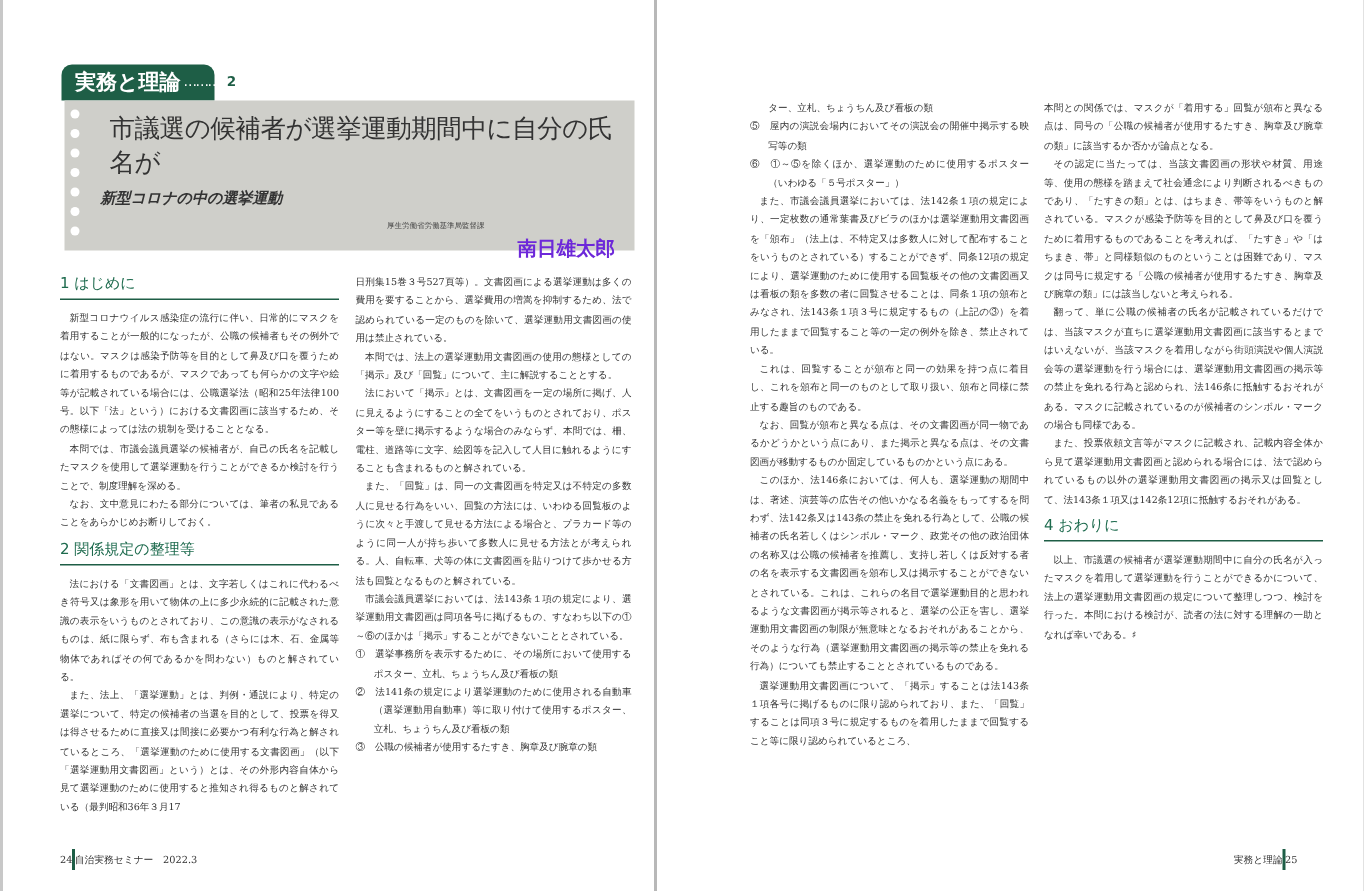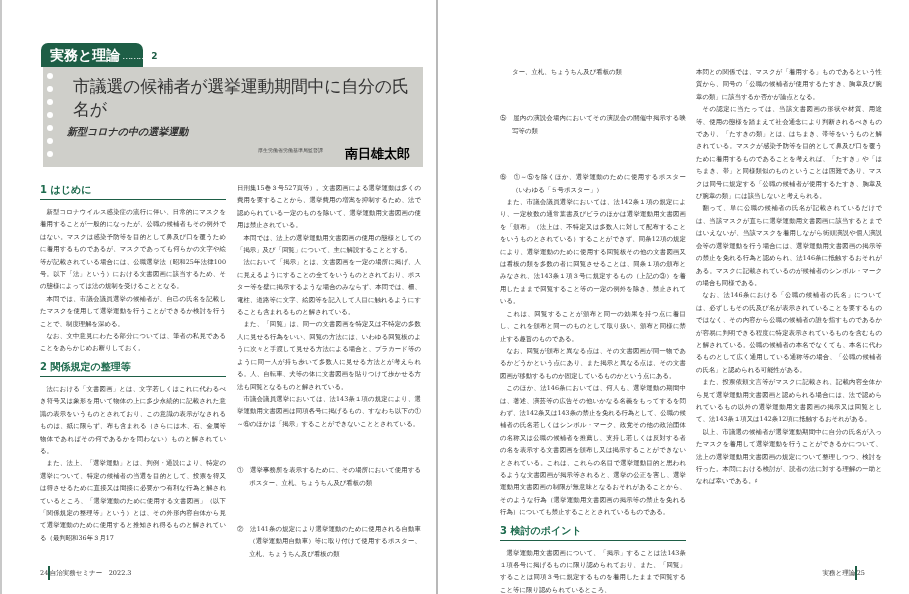--- a/index.html
+++ b/index.html
@@ -14,28 +14,28 @@
 
   
   .series-tab { position: absolute; left: 39px; top: 43px; width: 102px; height: 24px; background: #1e5e46; border-radius: 7px 7px 0 0; color: #fff; font-family: "DejaVu Sans", sans-serif; font-weight: bold; font-size: 14px; line-height: 24px; padding-left: 9px; white-space: nowrap; }
   .series-tab .dots { font-weight: normal; font-size: 9px; letter-spacing: -1px; margin-left: 2px; vertical-align: middle; }
   .series-tab .num { display: inline-block; width: 12px; height: 12px; border-radius: 50%; background: #fff; color: #1e5e46; font-size: 9px; line-height: 12px; text-align: center; vertical-align: middle; margin-left: 2px; }
   .title-box { position: absolute; left: 41px; top: 67px; width: 380px; height: 100px; background: #cfcfca; }
   .punch { position: absolute; left: 4px; width: 6px; height: 6px; border-radius: 50%; background: #ffffff; }
   .title-main { position: absolute; left: 30px; top: 8px; width: 345px; font-family: "DejaVu Serif", serif; font-size: 17px; line-height: 23px; color: #333; letter-spacing: -0.3px; }
   .subtitle { position: absolute; left: 24px; top: 58px; font-family: "DejaVu Sans", sans-serif; font-weight: bold; font-size: 10px; color: #333; font-style: italic; }
   .author-aff { position: absolute; left: 215px; top: 80px; font-family: "DejaVu Sans", sans-serif; font-size: 5px; color: #444; }
-  .author-name { position: absolute; left: 302px; top: 78px; font-family: "DejaVu Sans", sans-serif; font-weight: bold; font-size: 13px; color: #000000; }
+  .author-name { position: absolute; left: 302px; top: 90px; font-family: "DejaVu Sans", sans-serif; font-weight: bold; font-size: 13px; color: #6d28d9; }
 
   
   .col { position: absolute; font-size: 6.4px; line-height: 12.4px; color: #333; text-align: justify; }
   .col p { text-indent: 1em; }
   .col p.noindent { text-indent: 0; }
-  .col .li { padding-left: 1.9em; text-indent: -1.9em; margin-top: 34px; }
-  .sec-head { font-family: "DejaVu Sans", sans-serif; font-weight: bold; color: #1e6b4e; font-size: 10px; line-height: 16px; border-bottom: 1.5px solid #1e5e46; margin: 4px 0 6px 0; padding-bottom: 1px; }
+  .col .li { padding-left: 1.9em; text-indent: -1.9em; }
+  .sec-head { font-family: "DejaVu Sans", sans-serif; font-weight: normal; color: #1e6b4e; font-size: 10px; line-height: 16px; border-bottom: 1.5px solid #1e5e46; margin: 4px 0 6px 0; padding-bottom: 1px; }
   .sec-head.first { margin-top: 0; }
 
   
   .folio { position: absolute; bottom: 14px; font-size: 6.5px; color: #333; display: flex; align-items: center; gap: 0; }
   .folio .bar { width: 1.5px; height: 14px; background: #1e5e46; }
   #folio-left { left: 38px; }
   #folio-right { right: 44px; }
 </style>
 </head>
 <body>
@@ -62,21 +62,21 @@
     <div class="author-name">南日雄太郎</div>
   </div>
 
   <div class="col" style="left:38px; top:182px; width:186px;">
     <div class="sec-head first">1 はじめに</div>
     <p>新型コロナウイルス感染症の流行に伴い、日常的にマスクを着用することが一般的になったが、公職の候補者もその例外ではない。マスクは感染予防等を目的として鼻及び口を覆うために着用するものであるが、マスクであっても何らかの文字や絵等が記載されている場合には、公職選挙法（昭和25年法律100号。以下「法」という）における文書図画に該当するため、その態様によっては法の規制を受けることとなる。</p>
     <p>本問では、市議会議員選挙の候補者が、自己の氏名を記載したマスクを使用して選挙運動を行うことができるか検討を行うことで、制度理解を深める。</p>
     <p>なお、文中意見にわたる部分については、筆者の私見であることをあらかじめお断りしておく。</p>
     <div class="sec-head">2 関係規定の整理等</div>
     <p>法における「文書図画」とは、文字若しくはこれに代わるべき符号又は象形を用いて物体の上に多少永続的に記載された意識の表示をいうものとされており、この意識の表示がなされるものは、紙に限らず、布も含まれる（さらには木、石、金属等物体であればその何であるかを問わない）ものと解されている。</p>
-    <p>また、法上、「選挙運動」とは、判例・通説により、特定の選挙について、特定の候補者の当選を目的として、投票を得又は得させるために直接又は間接に必要かつ有利な行為と解されているところ、「選挙運動のために使用する文書図画」（以下「関係規定の整理等」という）とは、その外形内容自体から見て選挙運動のために使用すると推知され得るものと解されている（最判昭和36年３月17</p>
+    <p>また、法上、「選挙運動」とは、判例・通説により、特定の選挙について、特定の候補者の当選を目的として、投票を得又は得させるために直接又は間接に必要かつ有利な行為と解されているところ、「選挙運動のために使用する文書図画」（以下「選挙運動用文書図画」という）とは、その外形内容自体から見て選挙運動のために使用すると推知され得るものと解されている（最判昭和36年３月17</p>
   </div>
 
   <div class="col" style="left:235px; top:182px; width:184px;">
     <p class="noindent">日刑集15巻３号527頁等）。文書図画による選挙運動は多くの費用を要することから、選挙費用の増嵩を抑制するため、法で認められている一定のものを除いて、選挙運動用文書図画の使用は禁止されている。</p>
     <p>本問では、法上の選挙運動用文書図画の使用の態様としての「掲示」及び「回覧」について、主に解説することとする。</p>
     <p>法において「掲示」とは、文書図画を一定の場所に掲げ、人に見えるようにすることの全てをいうものとされており、ポスター等を壁に掲示するような場合のみならず、本問では、柵、電柱、道路等に文字、絵図等を記入して人目に触れるようにすることも含まれるものと解されている。</p>
     <p>また、「回覧」は、同一の文書図画を特定又は不特定の多数人に見せる行為をいい、回覧の方法には、いわゆる回覧板のように次々と手渡して見せる方法による場合と、プラカード等のように同一人が持ち歩いて多数人に見せる方法とが考えられる。人、自転車、犬等の体に文書図画を貼りつけて歩かせる方法も回覧となるものと解されている。</p>
     <p>市議会議員選挙においては、法143条１項の規定により、選挙運動用文書図画は同項各号に掲げるもの、すなわち以下の①～⑥のほかは「掲示」することができないこととされている。</p>
     <div class="li">①　選挙事務所を表示するために、その場所において使用するポスター、立札、ちょうちん及び看板の類</div>
     <div class="li">②　法141条の規定により選挙運動のために使用される自動車（選挙運動用自動車）等に取り付けて使用するポスター、立札、ちょうちん及び看板の類</div>
@@ -96,30 +96,29 @@
 
 <div class="page" id="page-right">
   <div class="col" style="left:26px; top:66px; width:186px;">
     <div style="padding-left:1.9em;">ター、立札、ちょうちん及び看板の類</div>
     <div class="li">⑤　屋内の演説会場内においてその演説会の開催中掲示する映写等の類</div>
     <div class="li">⑥　①～⑤を除くほか、選挙運動のために使用するポスター（いわゆる「５号ポスター」）</div>
     <p>また、市議会議員選挙においては、法142条１項の規定により、一定枚数の通常葉書及びビラのほかは選挙運動用文書図画を「頒布」（法上は、不特定又は多数人に対して配布することをいうものとされている）することができず、同条12項の規定により、選挙運動のために使用する回覧板その他の文書図画又は看板の類を多数の者に回覧させることは、同条１項の頒布とみなされ、法143条１項３号に規定するもの（上記の③）を着用したままで回覧すること等の一定の例外を除き、禁止されている。</p>
     <p>これは、回覧することが頒布と同一の効果を持つ点に着目し、これを頒布と同一のものとして取り扱い、頒布と同様に禁止する趣旨のものである。</p>
     <p>なお、回覧が頒布と異なる点は、その文書図画が同一物であるかどうかという点にあり、また掲示と異なる点は、その文書図画が移動するものか固定しているものかという点にある。</p>
     <p>このほか、法146条においては、何人も、選挙運動の期間中は、著述、演芸等の広告その他いかなる名義をもってするを問わず、法142条又は143条の禁止を免れる行為として、公職の候補者の氏名若しくはシンボル・マーク、政党その他の政治団体の名称又は公職の候補者を推薦し、支持し若しくは反対する者の名を表示する文書図画を頒布し又は掲示することができないとされている。これは、これらの名目で選挙運動目的と思われるような文書図画が掲示等されると、選挙の公正を害し、選挙運動用文書図画の制限が無意味となるおそれがあることから、そのような行為（選挙運動用文書図画の掲示等の禁止を免れる行為）についても禁止することとされているものである。</p>
-    <div class="sec-head">3 検討のポイント</div>
     <p>選挙運動用文書図画について、「掲示」することは法143条１項各号に掲げるものに限り認められており、また、「回覧」することは同項３号に規定するものを着用したままで回覧すること等に限り認められているところ、</p>
   </div>
 
   <div class="col" style="left:222px; top:66px; width:186px;">
-    <p class="noindent">本問との関係では、マスクが「着用する」ものであるという性質から、同号の「公職の候補者が使用するたすき、胸章及び腕章の類」に該当するか否かが論点となる。</p>
+    <p class="noindent">本問との関係では、マスクが「着用する」回覧が頒布と異なる点は、同号の「公職の候補者が使用するたすき、胸章及び腕章の類」に該当するか否かが論点となる。</p>
     <p>その認定に当たっては、当該文書図画の形状や材質、用途等、使用の態様を踏まえて社会通念により判断されるべきものであり、「たすきの類」とは、はちまき、帯等をいうものと解されている。マスクが感染予防等を目的として鼻及び口を覆うために着用するものであることを考えれば、「たすき」や「はちまき、帯」と同様類似のものということは困難であり、マスクは同号に規定する「公職の候補者が使用するたすき、胸章及び腕章の類」には該当しないと考えられる。</p>
     <p>翻って、単に公職の候補者の氏名が記載されているだけでは、当該マスクが直ちに選挙運動用文書図画に該当するとまではいえないが、当該マスクを着用しながら街頭演説や個人演説会等の選挙運動を行う場合には、選挙運動用文書図画の掲示等の禁止を免れる行為と認められ、法146条に抵触するおそれがある。マスクに記載されているのが候補者のシンボル・マークの場合も同様である。</p>
-    <p>なお、法146条における「公職の候補者の氏名」については、必ずしもその氏及び名が表示されていることを要するものではなく、その内容から公職の候補者の誰を指すものであるかが容易に判明できる程度に特定表示されているものを含むものと解されている。公職の候補者の本名でなくても、本名に代わるものとして広く通用している通称等の場合、「公職の候補者の氏名」と認められる可能性がある。</p>
     <p>また、投票依頼文言等がマスクに記載され、記載内容全体から見て選挙運動用文書図画と認められる場合には、法で認められているもの以外の選挙運動用文書図画の掲示又は回覧として、法143条１項又は142条12項に抵触するおそれがある。</p>
+    <div class="sec-head">4 おわりに</div>
     <p><span>以上、市議選の候補者が選挙運動期間中に自分の氏名が入ったマスクを着用して選挙運動を行うことができるかについて、法上の選挙運動用文書図画の規定について整理しつつ、検討を行った。本問における検討が、読者の法に対する理解の一助となれば幸いである。</span><span>♯</span></p>
   </div>
 
   <div class="folio" id="folio-right">
     <span>実務と理論</span>
     <span class="bar"></span>
     <span>25</span>
   </div>
 </div>
 

